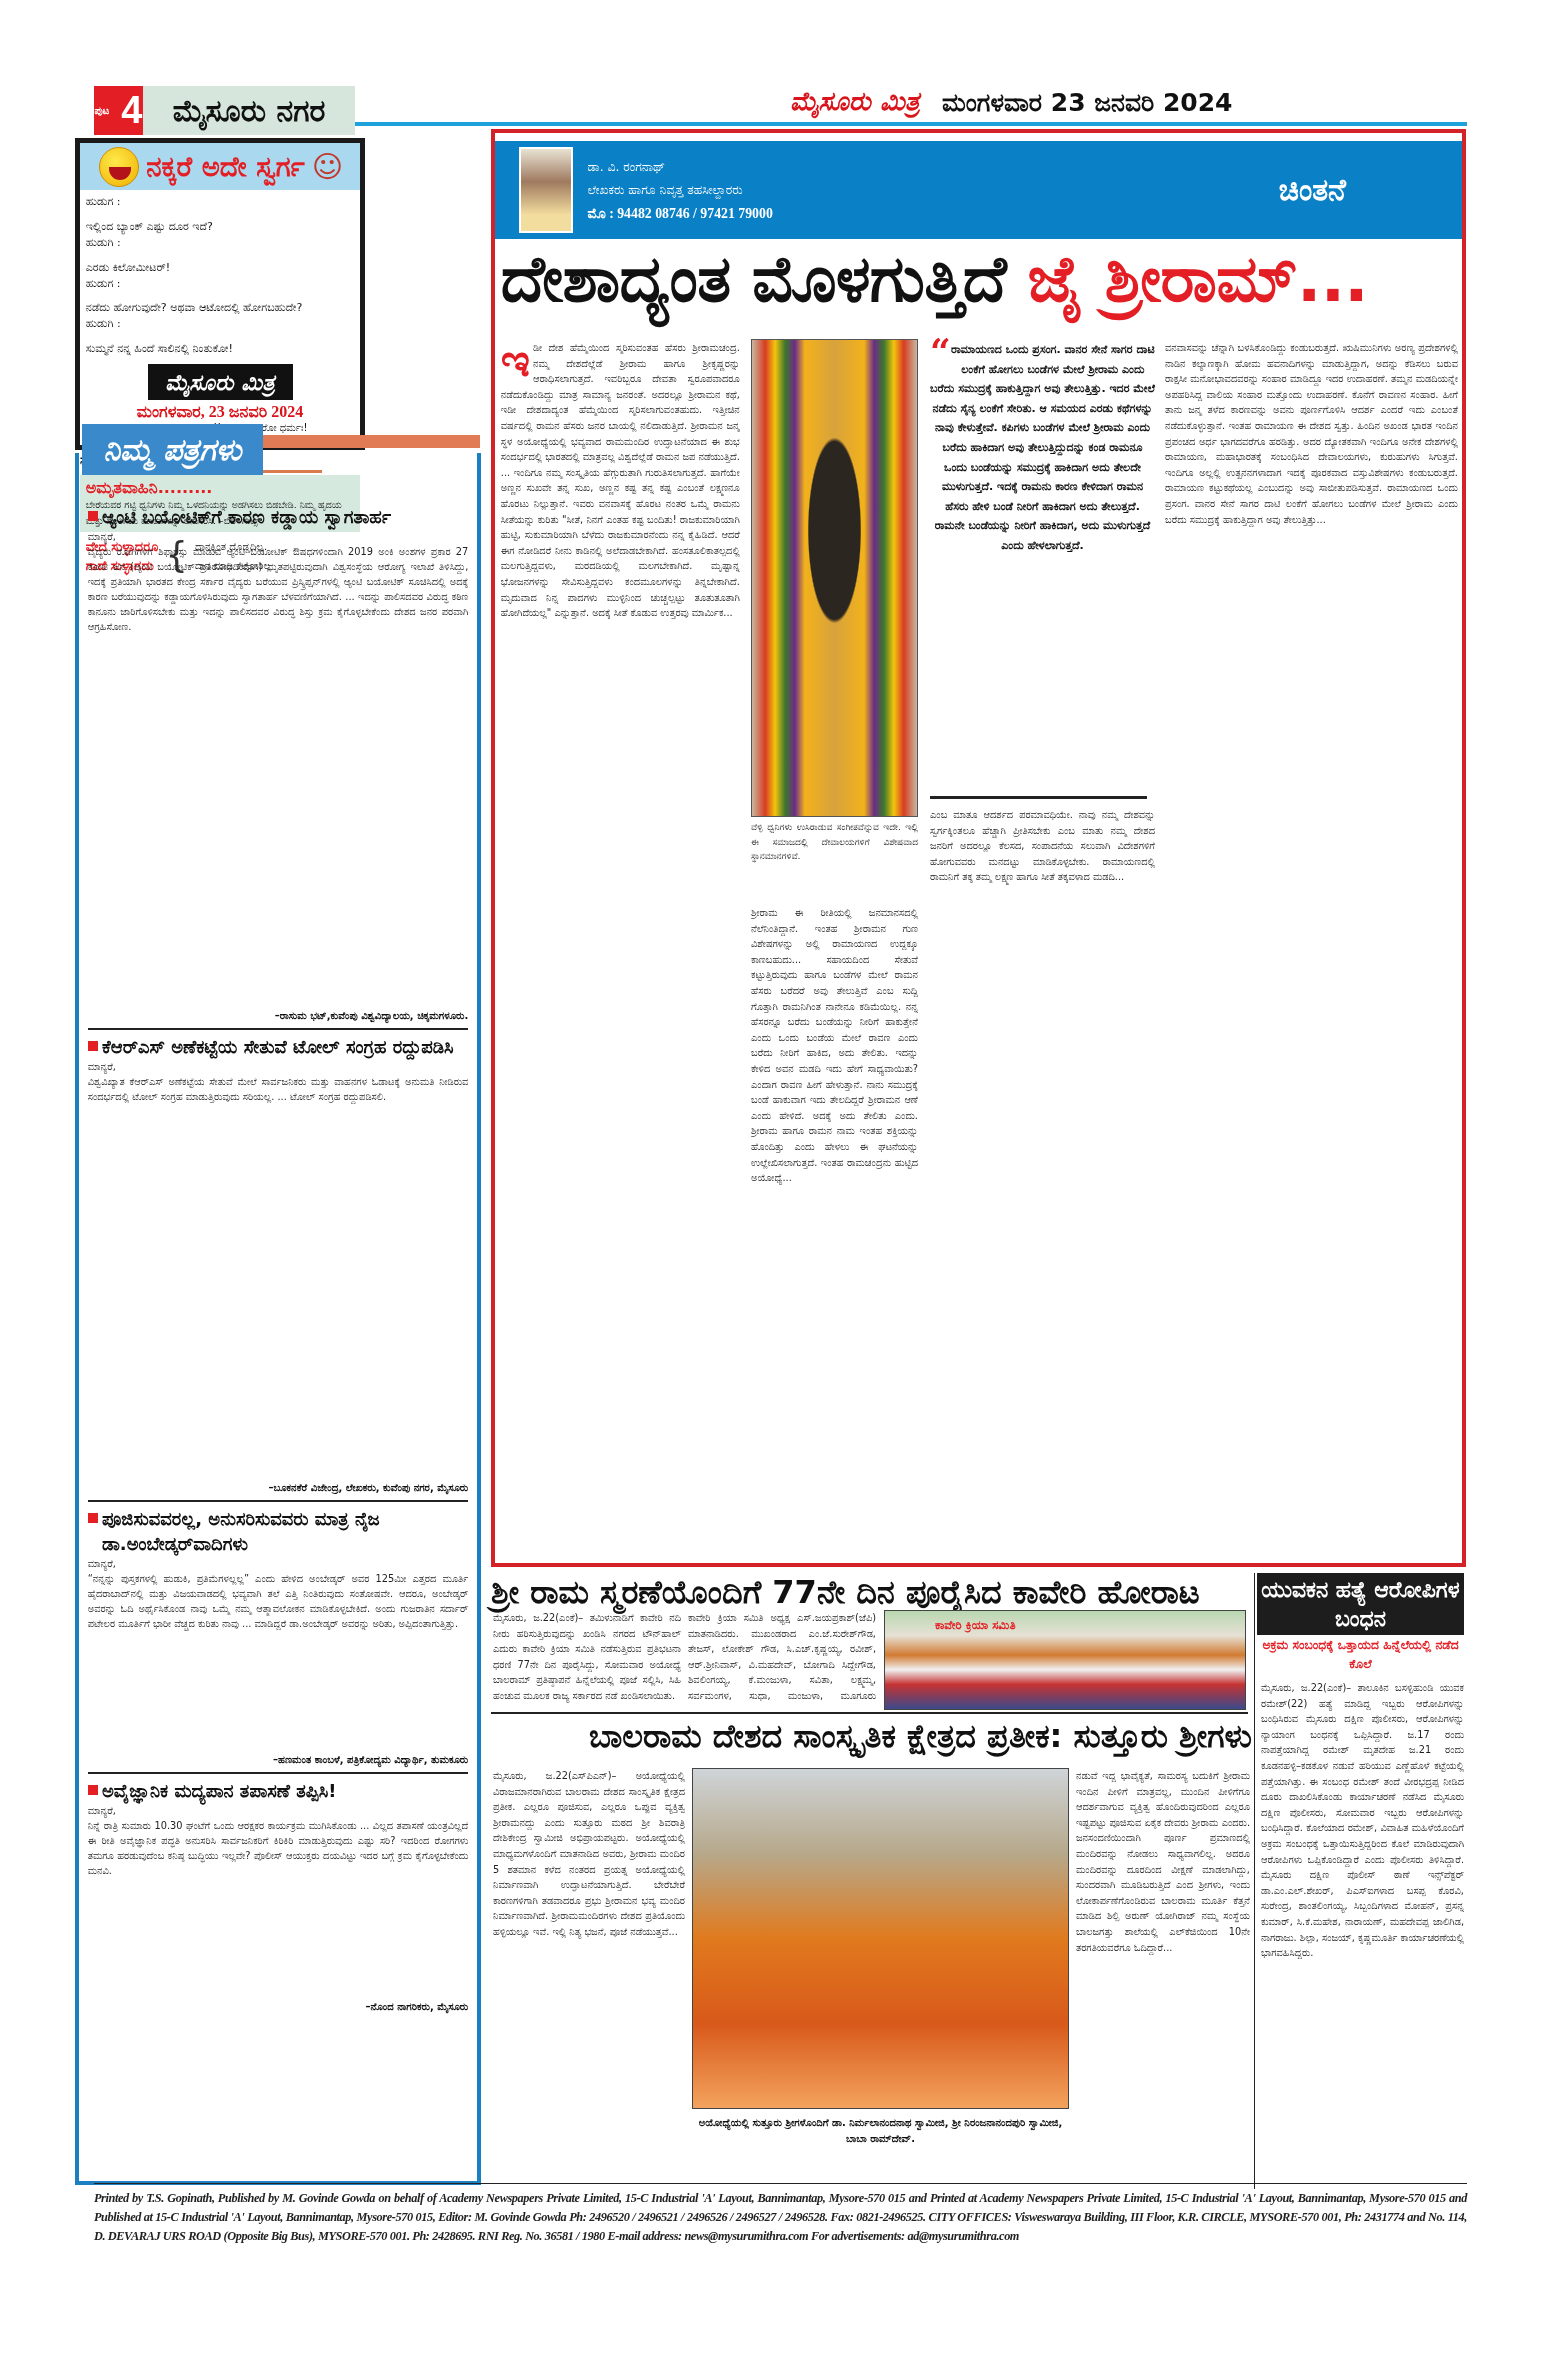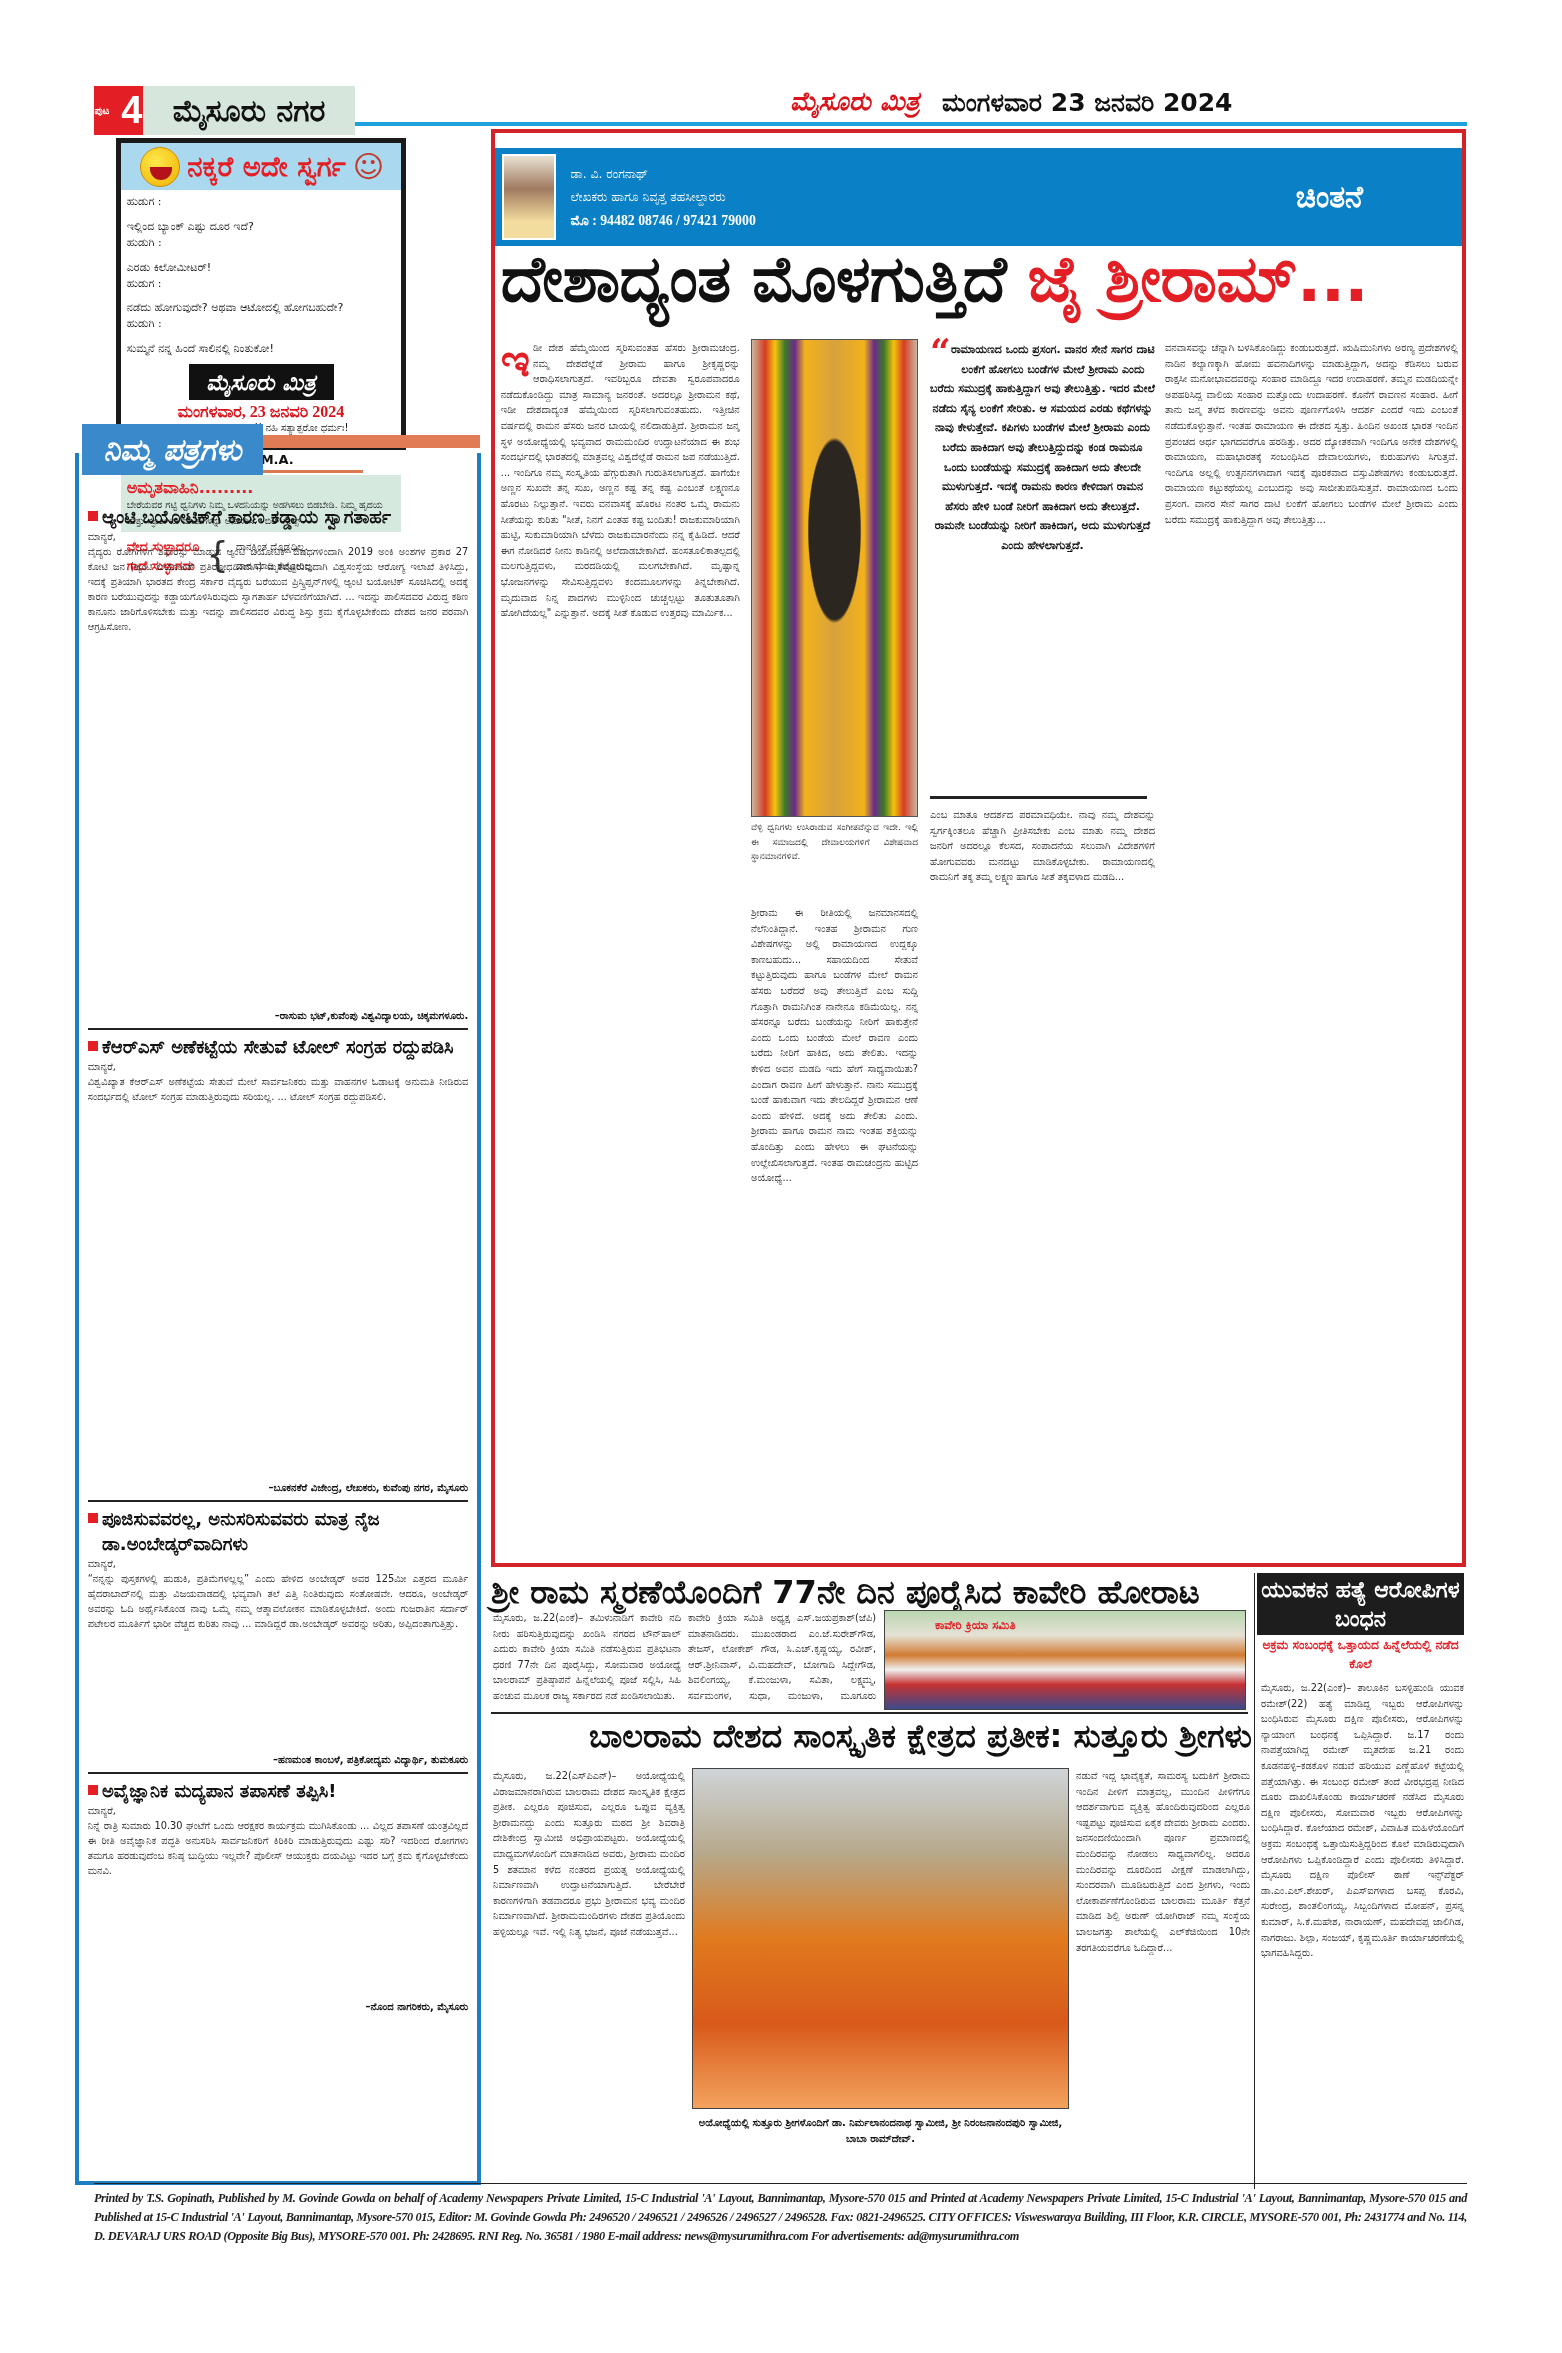--- a/index.html
+++ b/index.html
@@ -10,21 +10,21 @@
   
   .page-badge { left: 94px; top: 86px; width: 49px; height: 49px; background: #e31e24; color: #fff; display: flex; align-items: center; justify-content: center; gap: 12px; }
   .page-badge .lbl { font-size: 10px; font-weight: bold; }
   .page-badge .num { font-size: 38px; font-weight: bold; font-family: "Liberation Sans", sans-serif; }
   .section-title { left: 143px; top: 86px; width: 212px; height: 49px; background: #d6e6dc; display: flex; align-items: center; justify-content: center; font-size: 30px; font-weight: bold; }
   .paper-logo-top { left: 790px; top: 86px; font-size: 26px; font-weight: bold; color: #d9141b; font-style: italic; }
   .top-date { left: 942px; top: 88px; font-size: 25px; font-weight: bold; }
   .top-rule { left: 355px; top: 122px; width: 1112px; height: 3.6px; background: #1ea2dc; }
 
   
-  .joke-box { left: 75px; top: 138px; width: 290px; height: 312px; border: 5.8px solid #1a1a1a; background: #fff; margin-left: 41px; }
+  .joke-box { left: 75px; top: 138px; width: 290px; height: 312px; border: 5.8px solid #1a1a1a; background: #fff; }
   .joke-banner { height: 47px; background: #aad8ef; display: flex; align-items: center; justify-content: center; gap: 7.2px; }
   .smiley { width: 40px; height: 40px; border-radius: 50%; background: radial-gradient(circle at 40% 35%, #ffe94a, #f0b000); border: 1.4px solid #d08d00; position: relative; }
   .smiley::after { content: ""; position: absolute; left: 8.7px; top: 19px; width: 22px; height: 13px; background: #b3121b; border-radius: 0 0 14.5px 14.5px; }
   .joke-title { font-size: 27.5px; font-weight: bold; color: #e31e24; }
   .dancer { width: 29px; height: 40px; font-size: 30px; line-height: 40px; color: #c0392b; }
   .joke-lines { padding: 4.3px 5.8px; font-size: 11px; line-height: 16px; }
   .joke-line { display: flex; gap: 8.7px; flex-direction: column; }
   .joke-line .spk { width: 43px; flex-shrink: 0; }
   .mitra-logo { margin: 2.9px auto; width: 145px; height: 36px; background: #111; color: #fff; font-size: 22px; font-weight: bold; display: flex; align-items: center; justify-content: center; font-style: italic; }
   .mast-date { text-align: center; font-size: 16px; color: #d9141b; font-weight: bold; font-family: "Liberation Serif", serif; }
@@ -45,21 +45,21 @@
   .letters-orange { left: 263px; top: 435px; width: 217px; height: 13px; background: #e07b55; }
   .letter { padding: 0 8.7px; }
   .letter-title { font-size: 18px; font-weight: bold; line-height: 25px; display: flex; gap: 4.3px; align-items: flex-start; }
   .red-sq { width: 10px; height: 10px; background: #e31e24; margin-top: 7.2px; flex-shrink: 0; }
   .letter-body { font-size: 9.8px; line-height: 15px; text-align: justify; color: #222; }
   .letter-sign { font-size: 10px; font-weight: bold; text-align: right; line-height: 16px; }
   .letter-rule { height: 1.4px; background: #222; margin: 4.3px 8.7px; }
 
   
   .feature-box { left: 491px; top: 129px; width: 975px; height: 1438px; border: 4.3px solid #d32329; }
-  .feature-head { position: absolute; left: 0; top: 15px; right: 0; height: 98px; background: #0a80c6; display: flex; align-items: center; padding: 0 7px; }
+  .feature-head { position: absolute; left: 0; top: 8px; right: 0; height: 98px; background: #0a80c6; display: flex; align-items: center; padding: 0 24px; }
   .author-photo { width: 54px; height: 86px; background: linear-gradient(180deg, #e8e2d2 0%, #a07a60 40%, #f2dc9e 80%); border: 2.2px solid #fff; }
   .author-info { color: #fff; margin-left: 14.5px; font-size: 12.3px; line-height: 23px; }
   .author-info .phone { font-family: "Liberation Serif", serif; font-weight: bold; font-size: 13.8px; }
   .column-name { color: #fff; font-size: 30px; font-weight: bold; margin-left: auto; margin-right: 92px; }
   .feature-headline { position: absolute; left: 5.8px; top: 109px; font-size: 64px; font-weight: bold; white-space: nowrap; letter-spacing: -0.7px; }
   .feature-headline .red { color: #e31e24; }
   .fcol { position: absolute; top: 207px; font-size: 9.8px; line-height: 15.6px; text-align: justify; color: #222; overflow: hidden; }
   .dropcap { float: left; font-size: 45px; line-height: 41px; color: #e31e24; font-weight: bold; margin-right: 2.9px; }
   .rama-img { position: absolute; left: 256px; top: 206px; width: 167px; height: 478px; background: radial-gradient(ellipse at 50% 40%, #2c2620 0 22%, transparent 23%), linear-gradient(90deg, #c9b7a0 0%, #d73c22 8%, #f5c40d 14%, #3d7a2a 20%, #6a2b8a 26%, #f2b21b 32%, #d8a23c 50%, #f2b21b 68%, #6a2b8a 74%, #3d7a2a 80%, #f5c40d 86%, #d73c22 92%, #c9b7a0 100%); border: 0.7px solid #555; }
   .rama-caption { position: absolute; left: 256px; top: 687px; width: 167px; font-size: 9px; line-height: 14.5px; }

